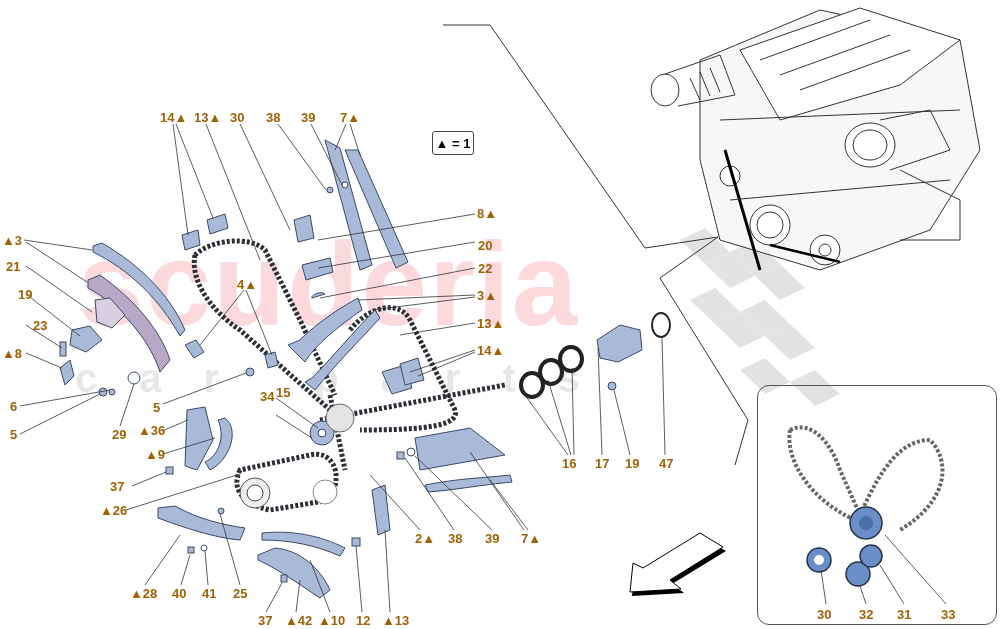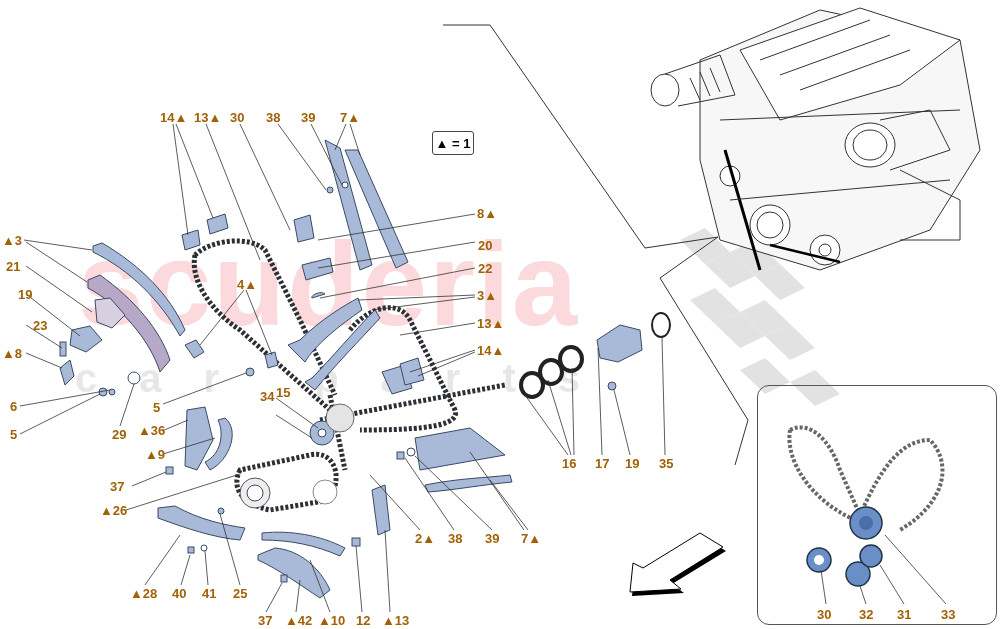--- a/index.html
+++ b/index.html
@@ -252,19 +252,19 @@
       <div class="lbl" style="left: 318px; top: 614px;">▲10</div>
       <div class="lbl" style="left: 356px; top: 614px;">12</div>
       <div class="lbl" style="left: 382px; top: 614px;">▲13</div>
       <div class="lbl" style="left: 415px; top: 532px;">2▲</div>
       <div class="lbl" style="left: 448px; top: 532px;">38</div>
       <div class="lbl" style="left: 485px; top: 532px;">39</div>
       <div class="lbl" style="left: 521px; top: 532px;">7▲</div>
       <div class="lbl" style="left: 562px; top: 457px;">16</div>
       <div class="lbl" style="left: 595px; top: 457px;">17</div>
       <div class="lbl" style="left: 625px; top: 457px;">19</div>
-      <div class="lbl" style="left: 659px; top: 457px;">35</div>
+      <div class="lbl" style="left: 659px; top: 457px;">47</div>
       <div class="lbl" style="left: 817px; top: 608px;">30</div>
       <div class="lbl" style="left: 859px; top: 608px;">32</div>
       <div class="lbl" style="left: 897px; top: 608px;">31</div>
       <div class="lbl" style="left: 941px; top: 608px;">33</div>
     </div>
 </div>
 
 </body></html>

